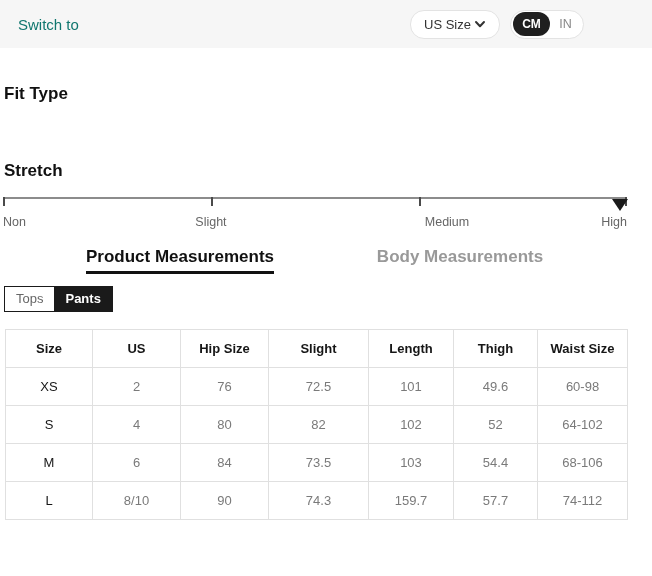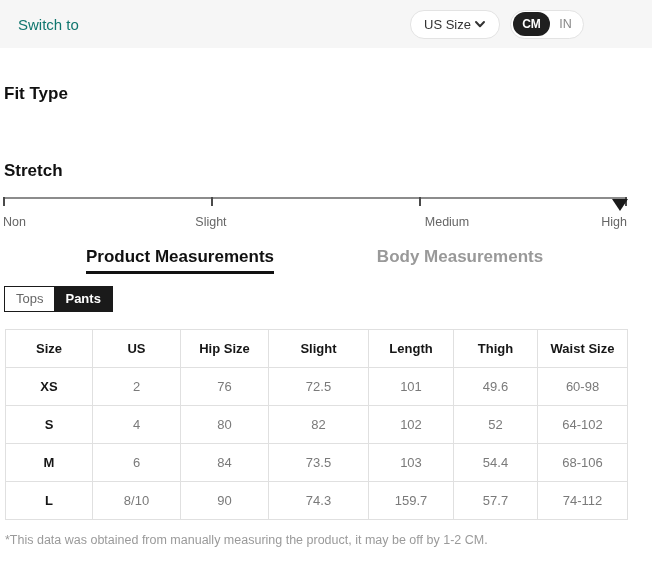--- a/index.html
+++ b/index.html
@@ -61,21 +61,21 @@
   .seg{height:24px;line-height:24px;font-size:13px;padding:0 11px;cursor:pointer;}
   .seg-tops{background:#fff;color:#666;}
   .seg-pants{background:#1a1a1a;color:#fff;font-weight:bold;}
   
   .size-table{position:absolute;top:329px;left:5px;width:622px;border-collapse:collapse;table-layout:fixed;}
   .size-table td,.size-table th{
     border:1px solid #e0e0e0;height:37px;text-align:center;vertical-align:middle;
     font-size:13px;font-weight:normal;color:#7a7a7a;padding:0;background:#fff;
   }
   .size-table th{font-weight:bold;color:#161616;}
-  .size-table td.size-col{font-weight:bold;color:#161616;}
+  .size-table td.size-col{font-weight:normal;color:#161616;}
   
   .footnote{position:absolute;top:533px;left:5px;font-size:12.5px;color:#9a9a9a;}
 </style>
 </head>
 <body>
 
 <div class="page">
 
   <div class="topbar">
     <span class="switch-label">Switch to</span>
@@ -174,15 +174,14 @@
         <td>8/10</td>
         <td>90</td>
         <td>74.3</td>
         <td>159.7</td>
         <td>57.7</td>
         <td>74-112</td>
       </tr>
     </tbody>
   </table>
 
-  <div class="footnote">*This data was obtained from manually measuring the product, it may be off by 1-2 CM.</div>
 
 </div>
 
 </body></html>

